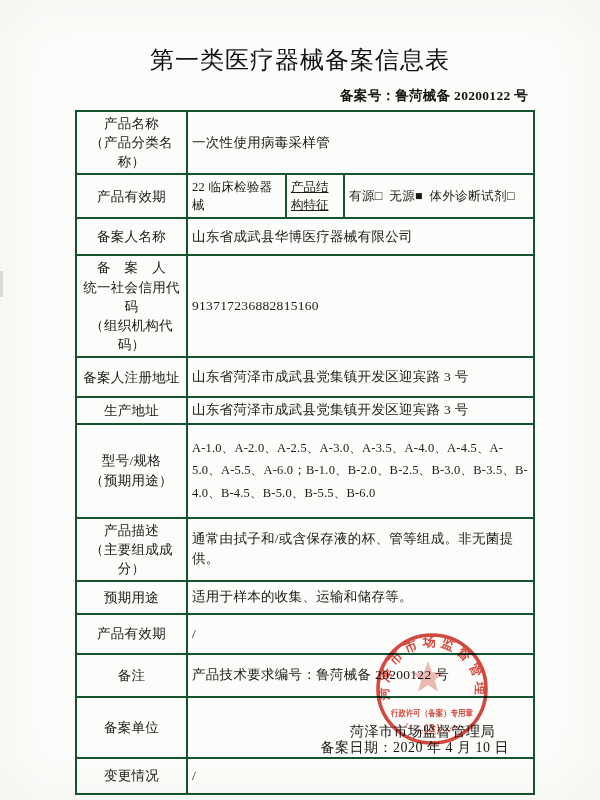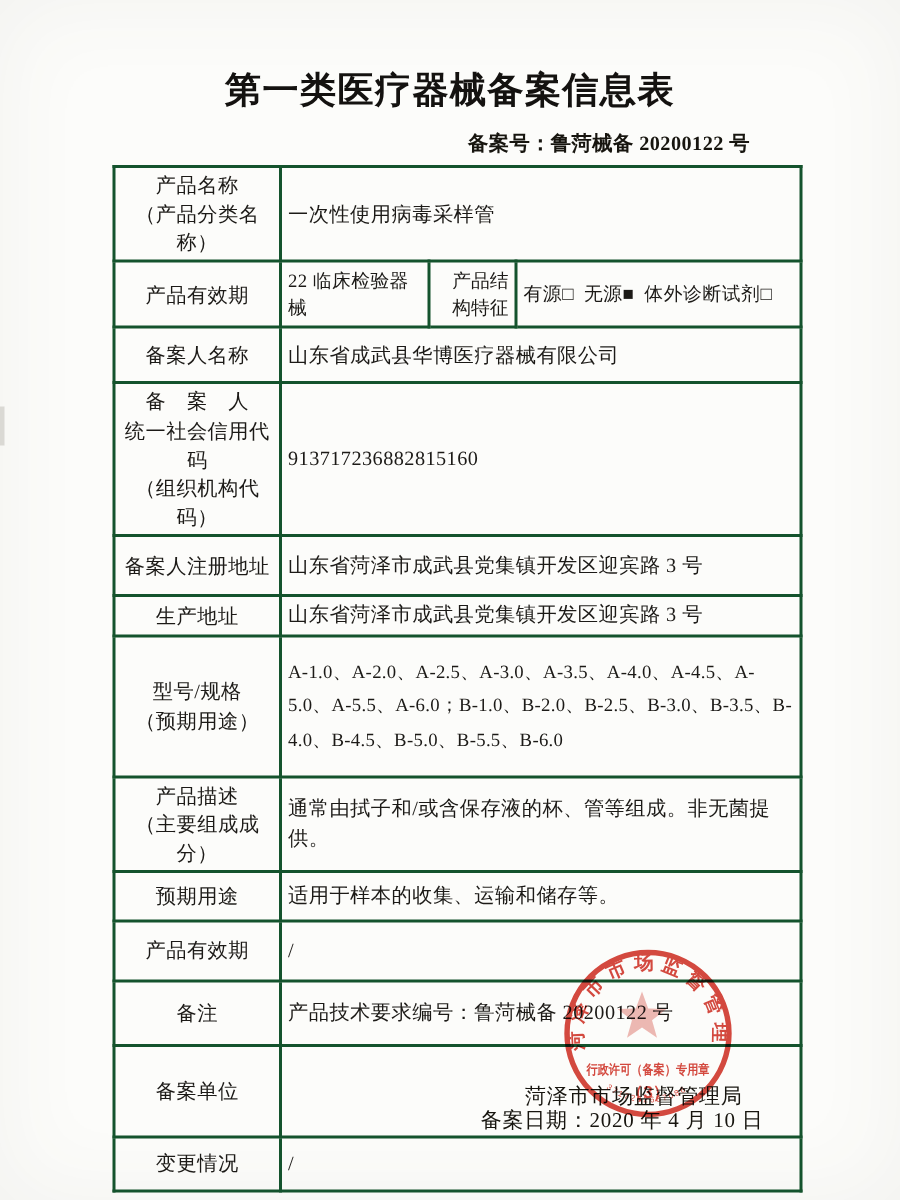--- a/index.html
+++ b/index.html
@@ -7,41 +7,41 @@
     position:relative;width:600px;height:800px;overflow:hidden;
     background:#fcfcfa;
     box-shadow:inset 0 0 60px rgba(90,85,75,0.06);
     font-family:"Liberation Serif","DejaVu Serif",serif;
     color:#1c1a17;
   }
   .scan-smudge{position:absolute;left:0;top:271px;width:3px;height:26px;background:#b6b3ae;opacity:.45;}
   .doc-title{
     position:absolute;top:44px;left:0;width:600px;text-align:center;
     font-family:"Liberation Sans","DejaVu Sans",sans-serif;
-    font-weight:700;font-size:24px;letter-spacing:1px;color:#141210;
+    font-weight:400;font-size:24px;letter-spacing:1px;color:#141210;
   }
   .record-no{
-    position:absolute;top:87px;right:100px;
+    position:absolute;top:87px;right:72px;
     font-size:13.5px;font-weight:700;letter-spacing:.3px;color:#17150f;
   }
   table.form{
     position:absolute;left:75px;top:110px;width:458px;
     border-collapse:collapse;table-layout:fixed;
   }
   table.form td{
     border:2px solid #14532d;vertical-align:middle;
     padding:2px 4px;overflow:hidden;
   }
   td.label{
     text-align:center;font-size:13.5px;line-height:1.42;
     white-space:pre-line;letter-spacing:.3px;
   }
   td.value{font-size:13.5px;padding:2px 13px;line-height:1.5;letter-spacing:.3px;margin-top:28px;}
   td.code-cell{font-size:12.5px;padding:2px 8px;line-height:1.5;}
-  td.struct-cell{font-size:12.5px;text-align:right;white-space:pre-line;line-height:1.45;}
+  td.struct-cell{font-size:12.5px;text-align:left;white-space:pre-line;line-height:1.45;text-decoration:underline;}
   td.checkbox-cell{font-size:12.5px;padding:2px 9px;letter-spacing:.4px;word-spacing:3px;}
   td.spec-cell{font-size:12.5px;line-height:1.78;letter-spacing:.2px;padding:4px 13px;}
   tr.r1{height:42px}tr.r2{height:44px}tr.r3{height:37px}tr.r4{height:57px}
   tr.r5{height:40px}tr.r6{height:20px}tr.r7{height:94px}tr.r8{height:60px}
   tr.r9{height:33px}tr.r10{height:40px}tr.r11{height:43px}tr.r12{height:61px}
   tr.r13{height:36px}
   td.unit-cell{position:relative;}
   .authority{
     position:absolute;right:0;bottom:0;text-align:right;
     font-size:14px;line-height:16.5px;letter-spacing:.5px;color:#17150f;

